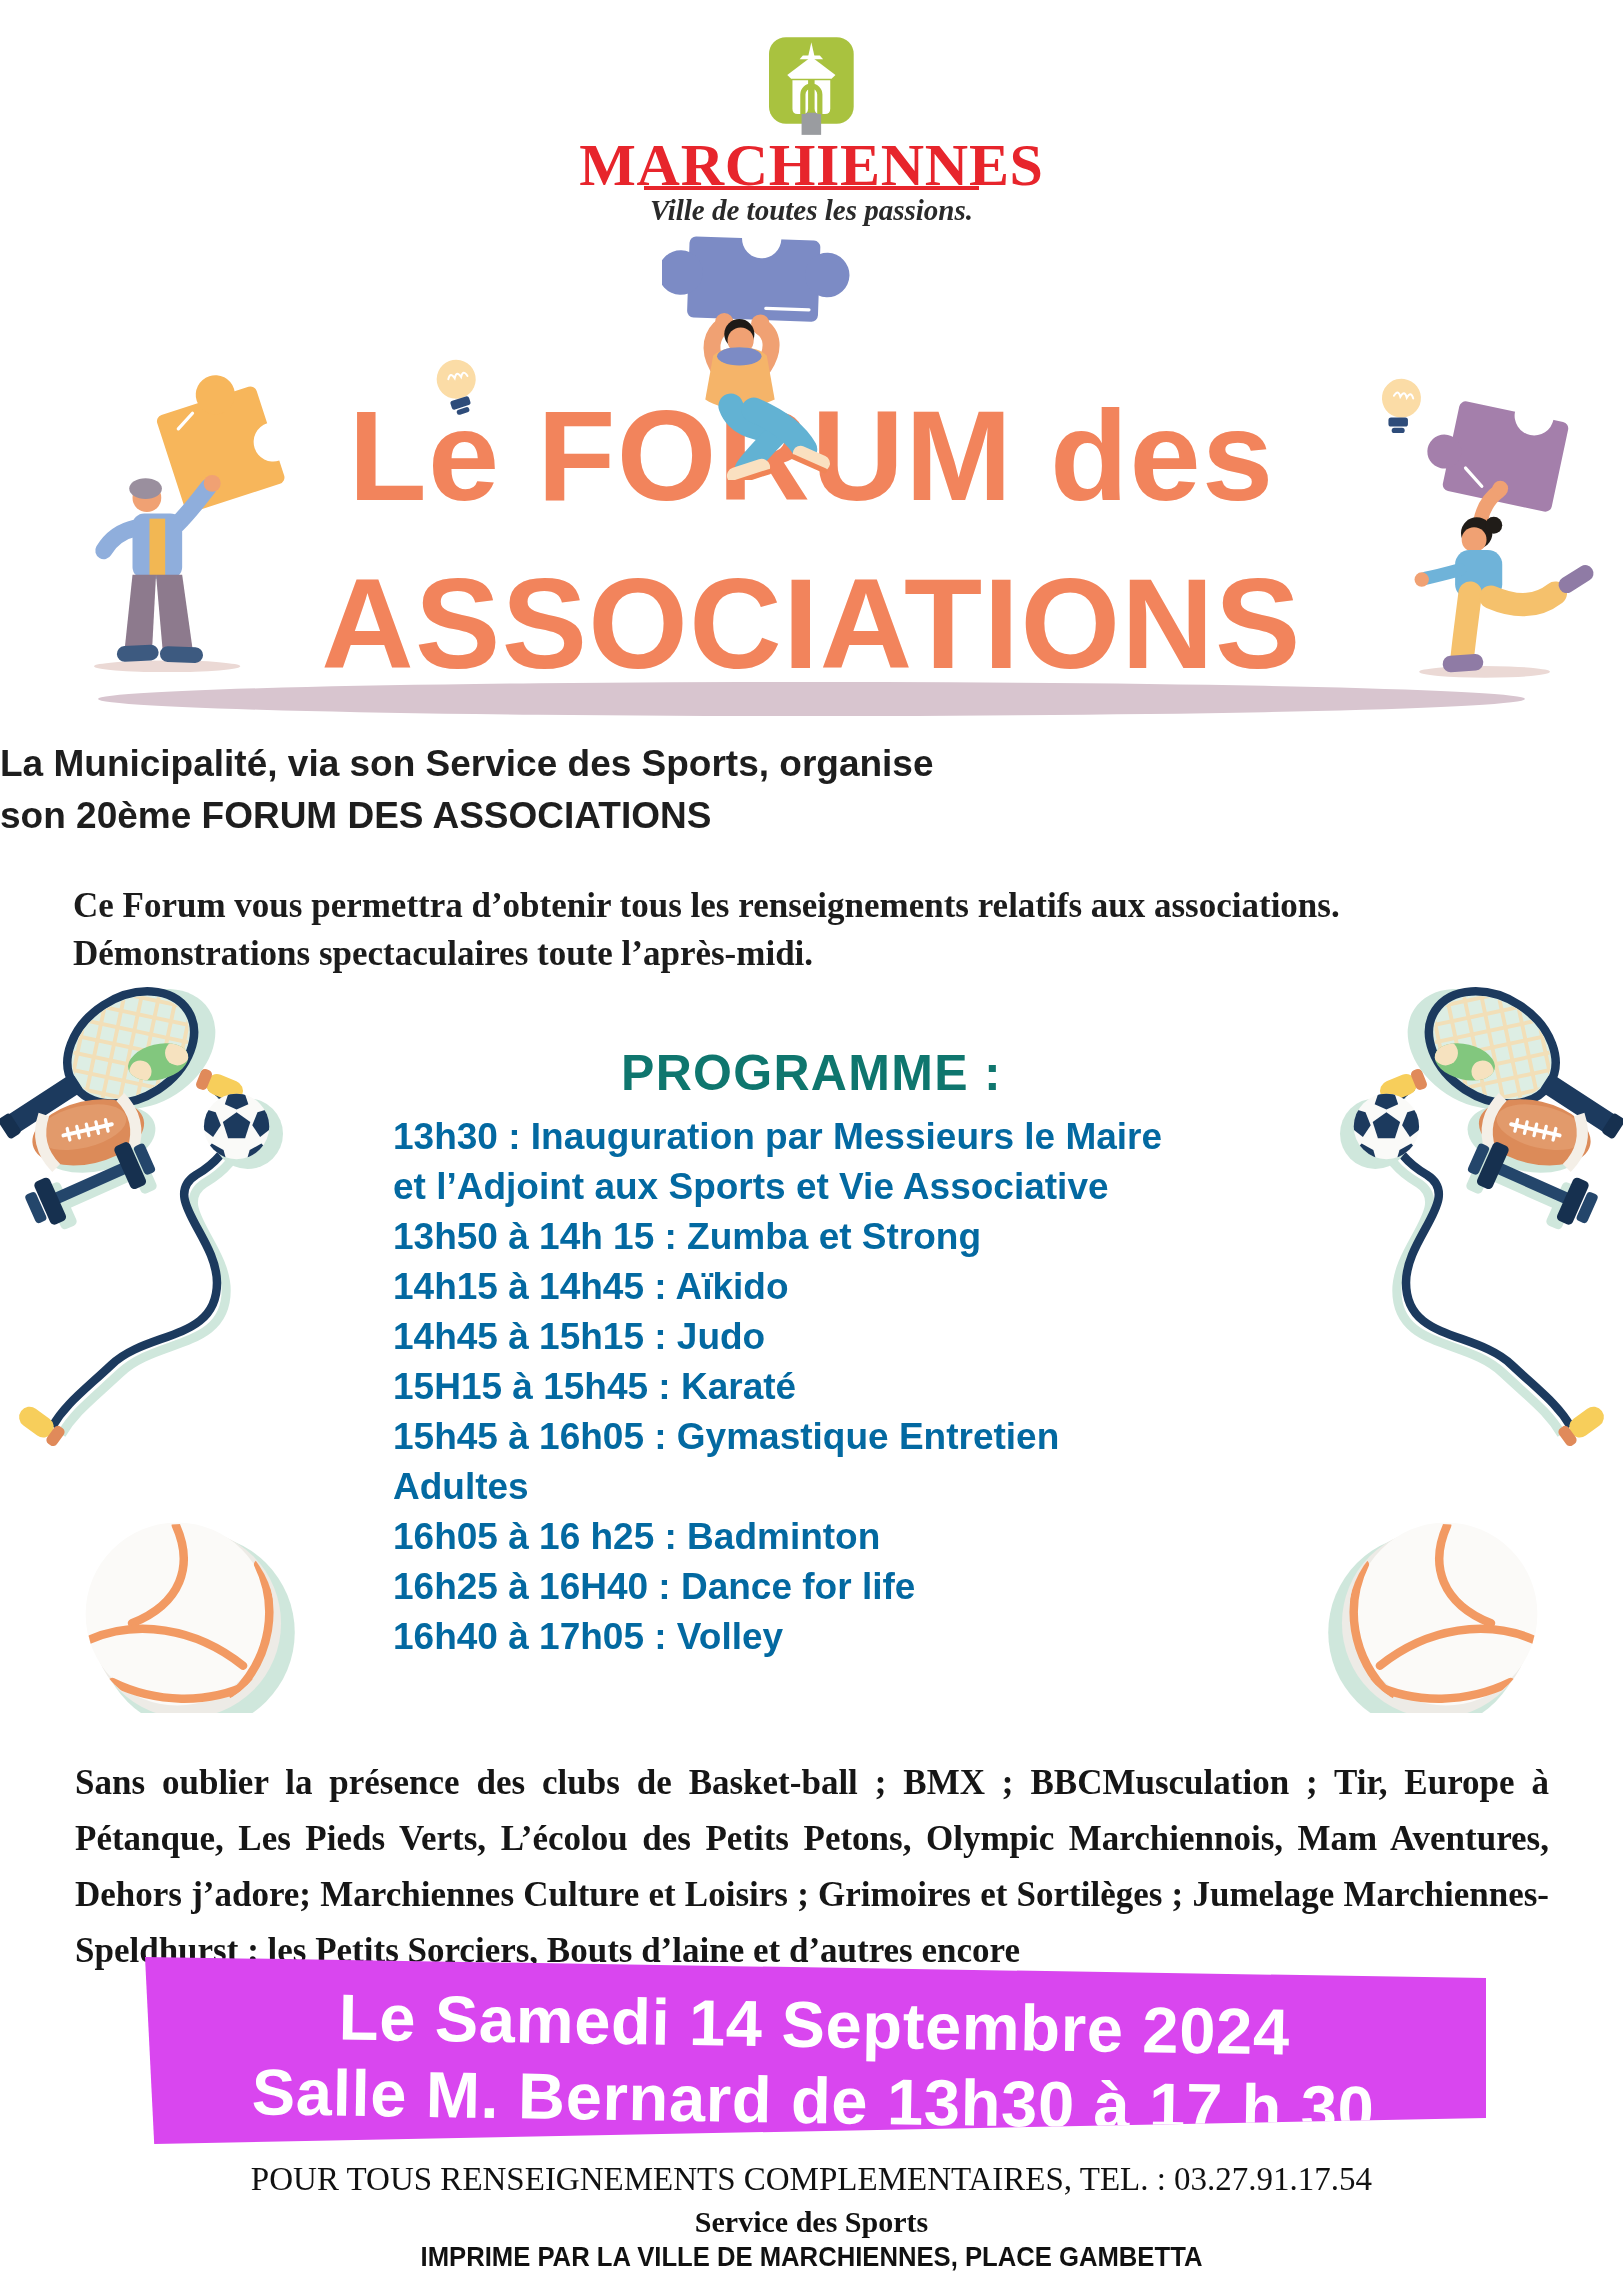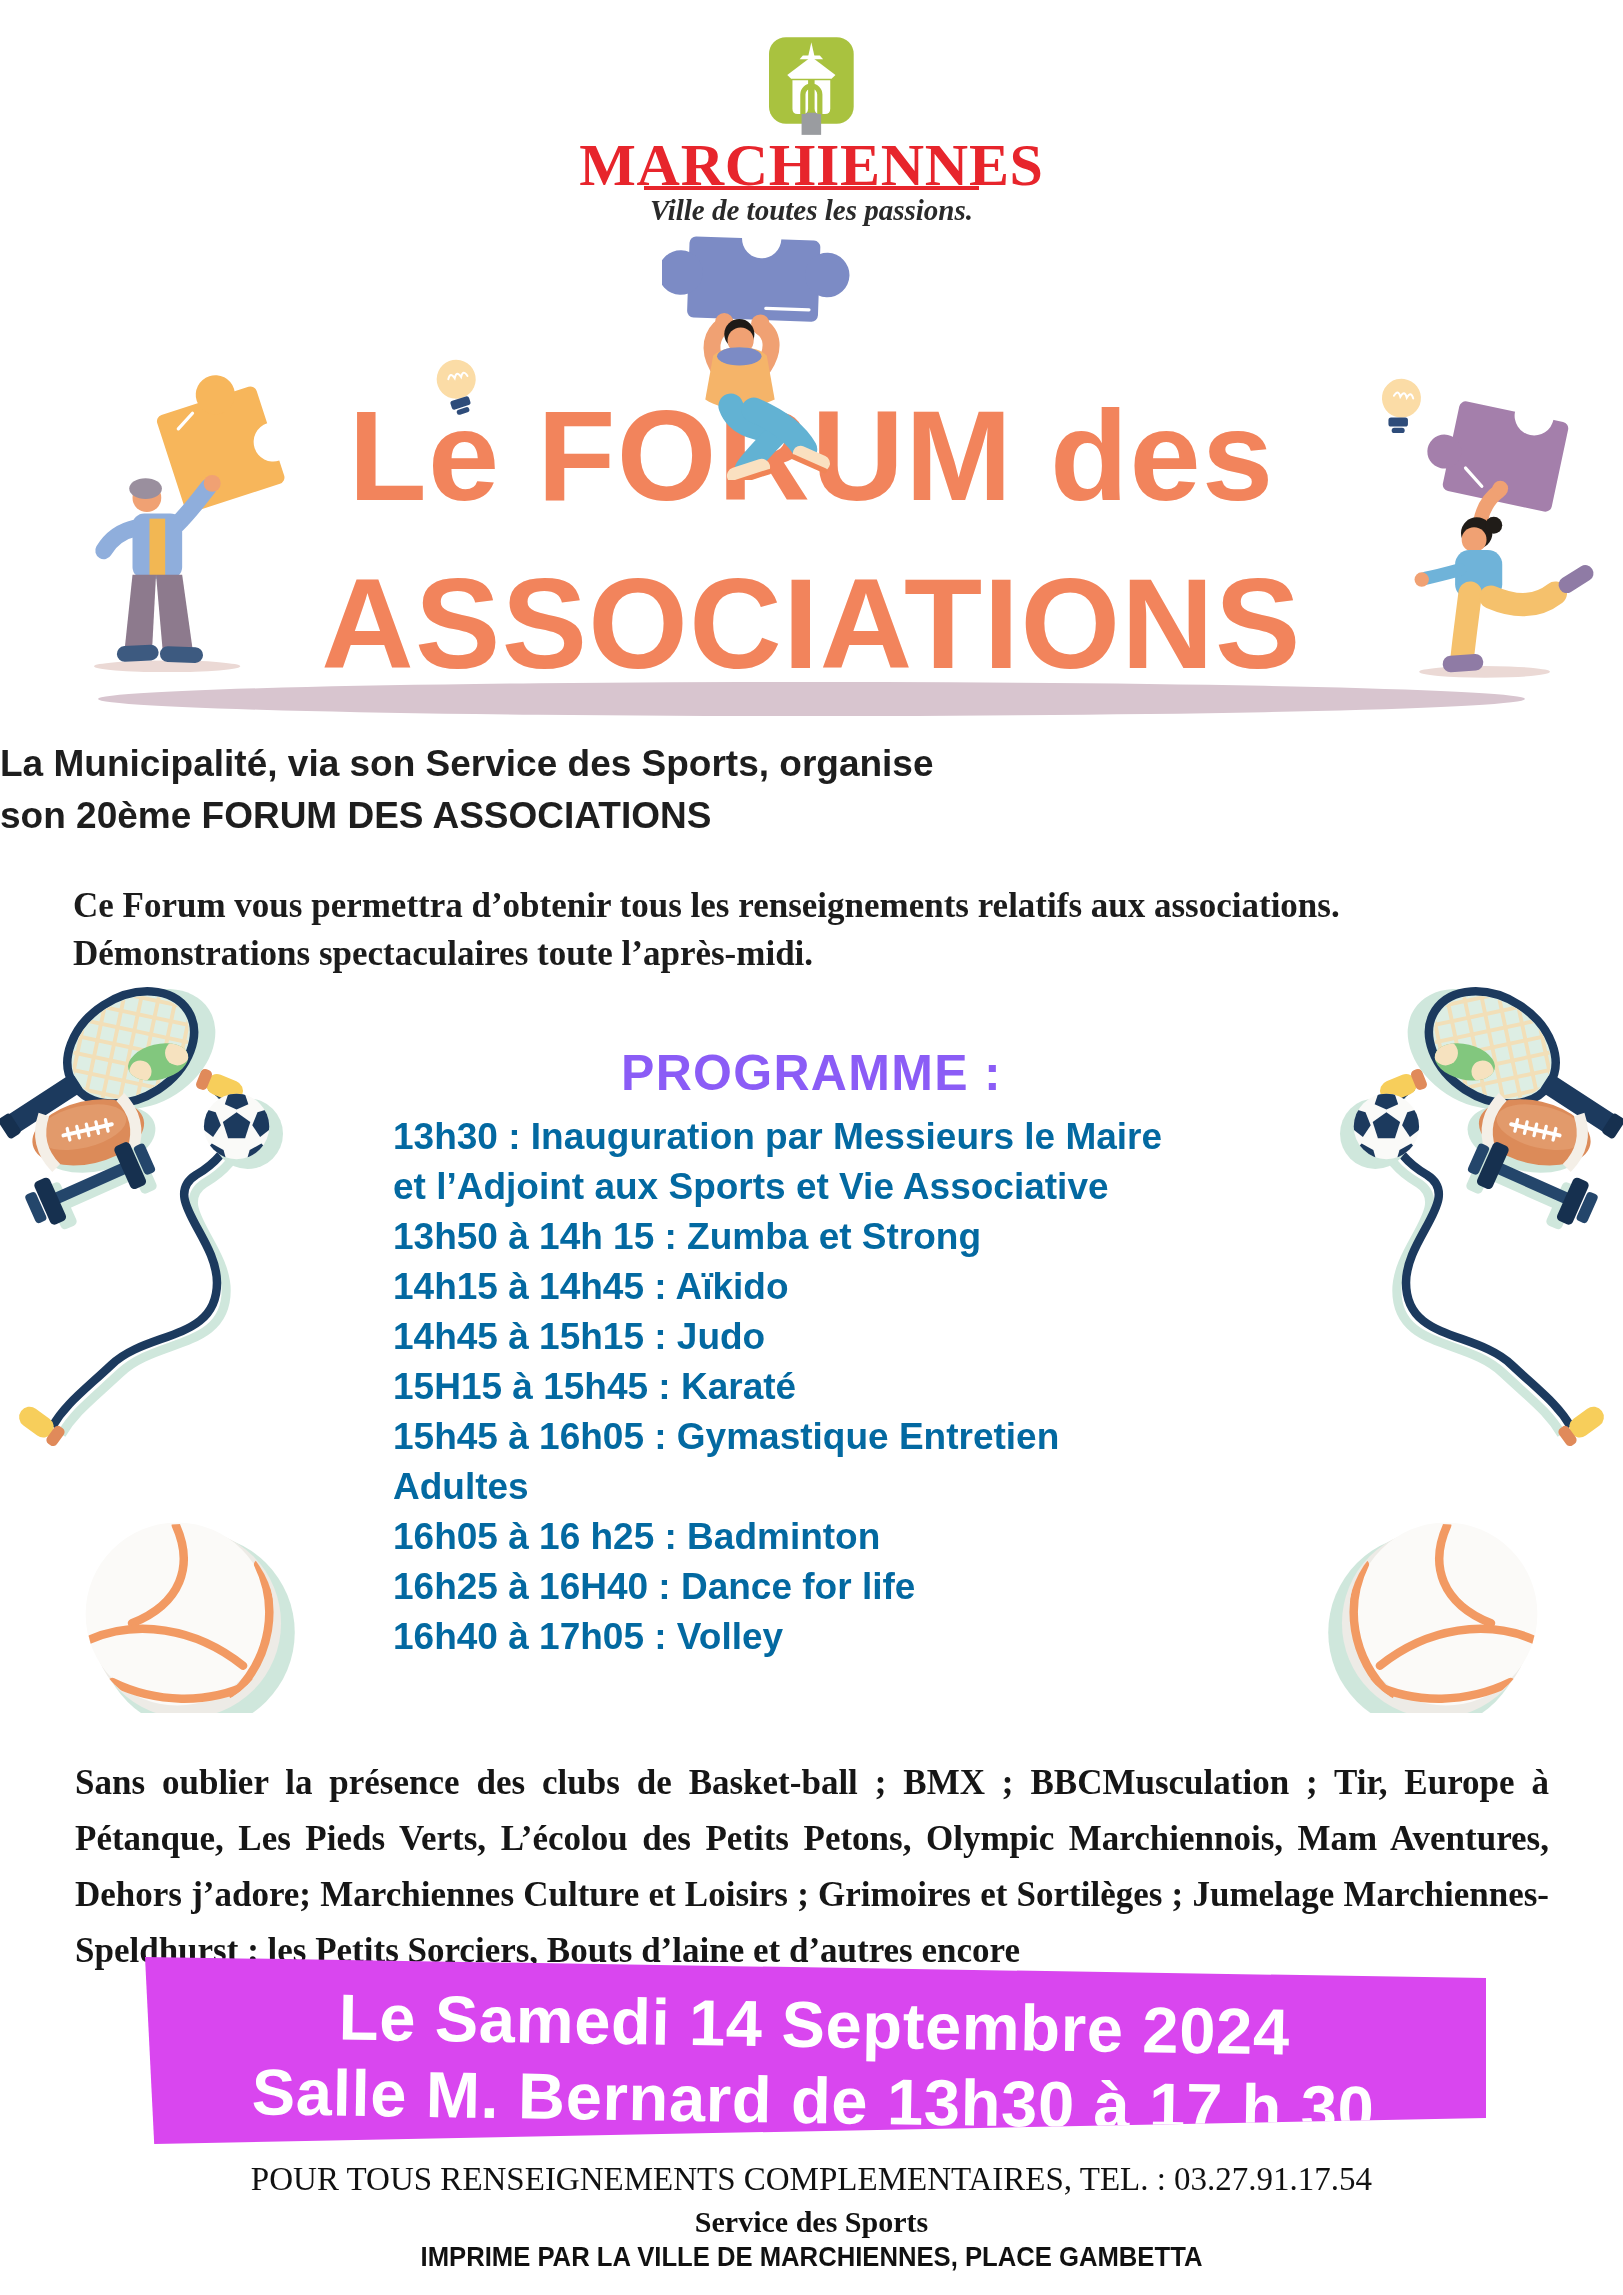--- a/index.html
+++ b/index.html
@@ -24,21 +24,21 @@
 
   
   .pre { white-space:pre-line; }
   .subtitle { position:absolute; left:0; right:0; top:738px; text-align:left;
     font-weight:700; font-size:37px; line-height:52px; color:#1E1E1E; z-index:3; }
   .intro { position:absolute; left:73px; top:882px; width:1485px;
     font-family:"Liberation Serif", serif; font-weight:700; font-size:35px; line-height:48px; color:#1C1C1C; }
 
   
   .prog-heading { position:absolute; left:0; right:0; top:1044px; text-align:center;
-    font-weight:700; font-size:50px; letter-spacing:1.3px; color:#8b5cf6; }
+    font-weight:700; font-size:50px; letter-spacing:1.3px; color:#0f766e; }
   .prog-list { position:absolute; left:393px; top:1112px; width:831px;
     font-weight:700; font-size:37px; line-height:50px; color:#0369a1; }
 
   
   .clubs { position:absolute; left:75px; top:1755px; width:1474px; text-align:justify;
     font-family:"Liberation Serif", serif; font-weight:700; font-size:35px; line-height:56px; color:#161616; }
 
   
   .banner { position:absolute; left:145px; top:1953px; width:1341px; height:191px; background:#d946ef;
     clip-path:polygon(0px 3.9px, 100% 25px, 100% 165px, 9.2px 100%); z-index:4; }

